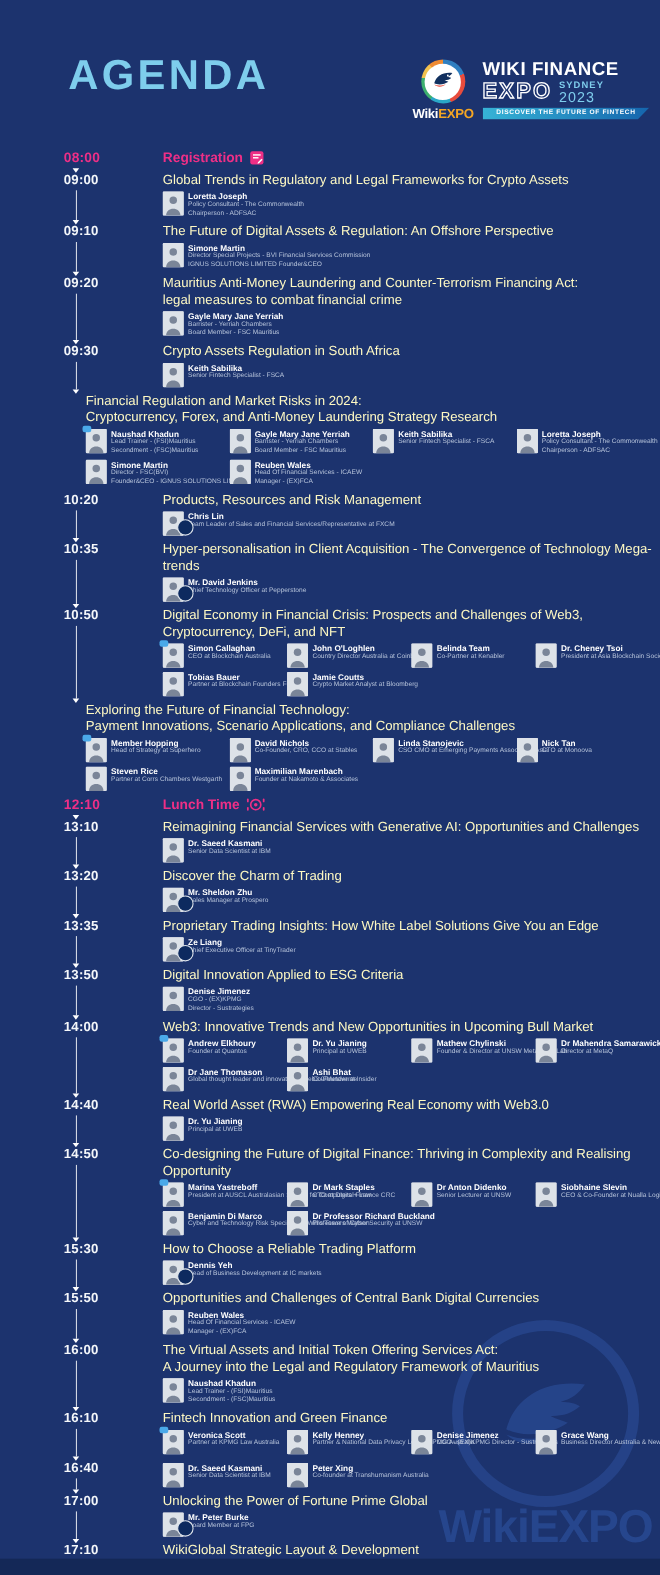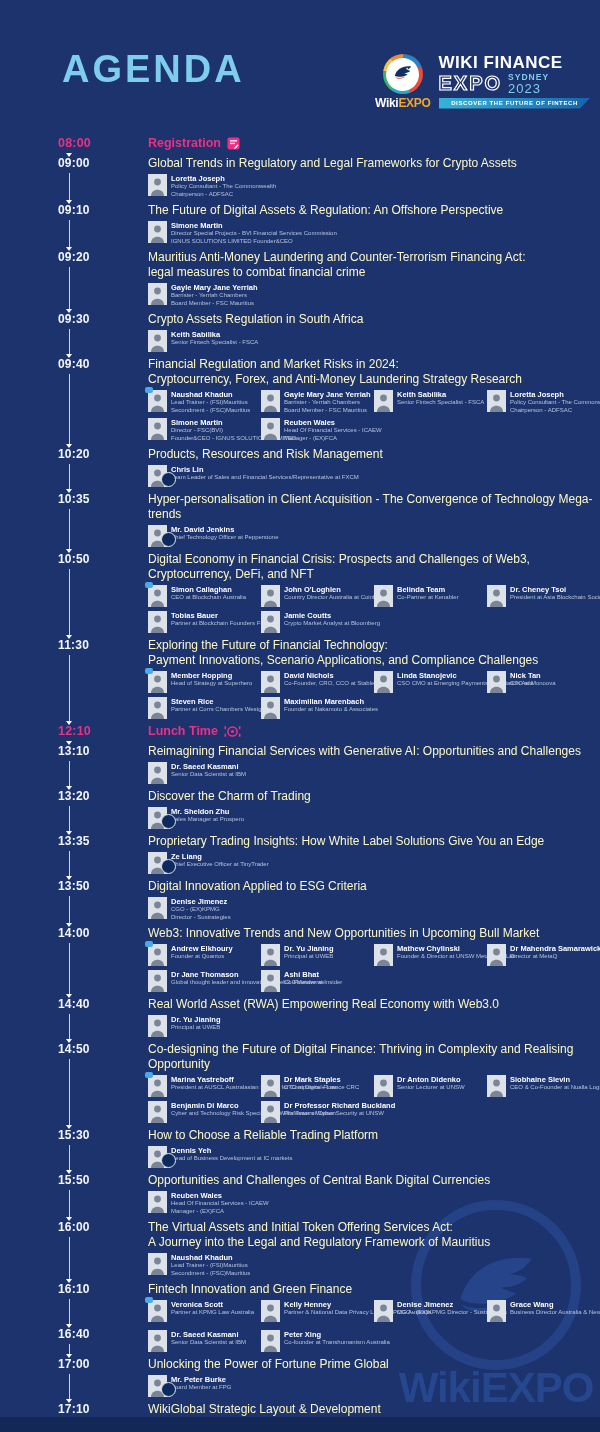--- a/index.html
+++ b/index.html
@@ -242,25 +242,20 @@
 </span>
             <div class="spk-tx">
               <div class="spk-name">Keith Sabilika</div>
               <div class="spk-role">Senior Fintech Specialist - FSCA</div>
             </div>
           </div>
         </div>
       </div>
     </div>
     <div class="item">
-      <div class="gutter">
-        <span class="time">09:40</span>
-        <span class="tline"></span>
-        <span class="tarrow"></span>
-      </div>
       <div class="content">
         <div class="title">
           <div class="tl">Financial Regulation and Market Risks in 2024:</div>
           <div class="tl">Cryptocurrency, Forex, and Anti-Money Laundering Strategy Research</div>
         </div>
         <div class="spk-grid">
           <div class="spk">
             <span class="photo">
   <svg width="19" height="22" viewBox="0 0 19 22">
                 <rect width="19" height="22" fill="#dde2e8"></rect>
@@ -490,25 +485,20 @@
 </span>
             <div class="spk-tx">
               <div class="spk-name">Jamie Coutts</div>
               <div class="spk-role">Crypto Market Analyst at Bloomberg</div>
             </div>
           </div>
         </div>
       </div>
     </div>
     <div class="item">
-      <div class="gutter">
-        <span class="time">11:30</span>
-        <span class="tline"></span>
-        <span class="tarrow"></span>
-      </div>
       <div class="content">
         <div class="title">
           <div class="tl">Exploring the Future of Financial Technology:</div>
           <div class="tl">Payment Innovations, Scenario Applications, and Compliance Challenges</div>
         </div>
         <div class="spk-grid">
           <div class="spk">
             <span class="photo">
   <svg width="19" height="22" viewBox="0 0 19 22">
                 <rect width="19" height="22" fill="#dde2e8"></rect>

